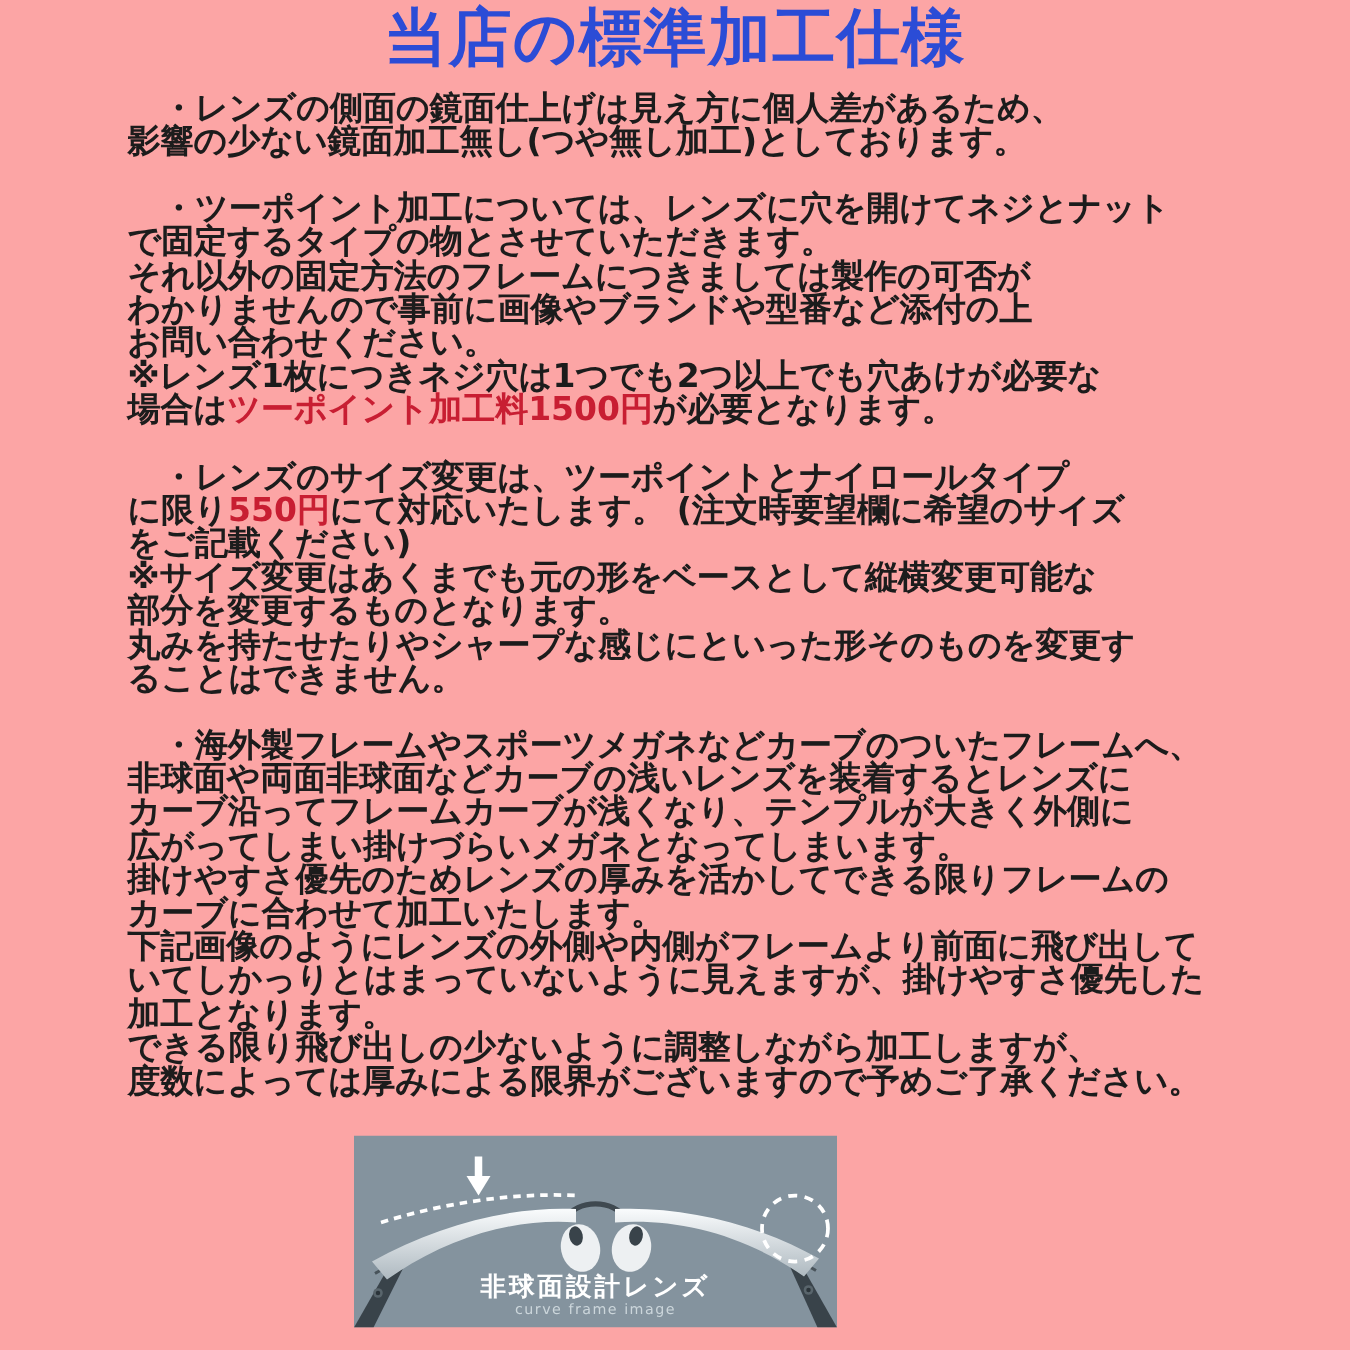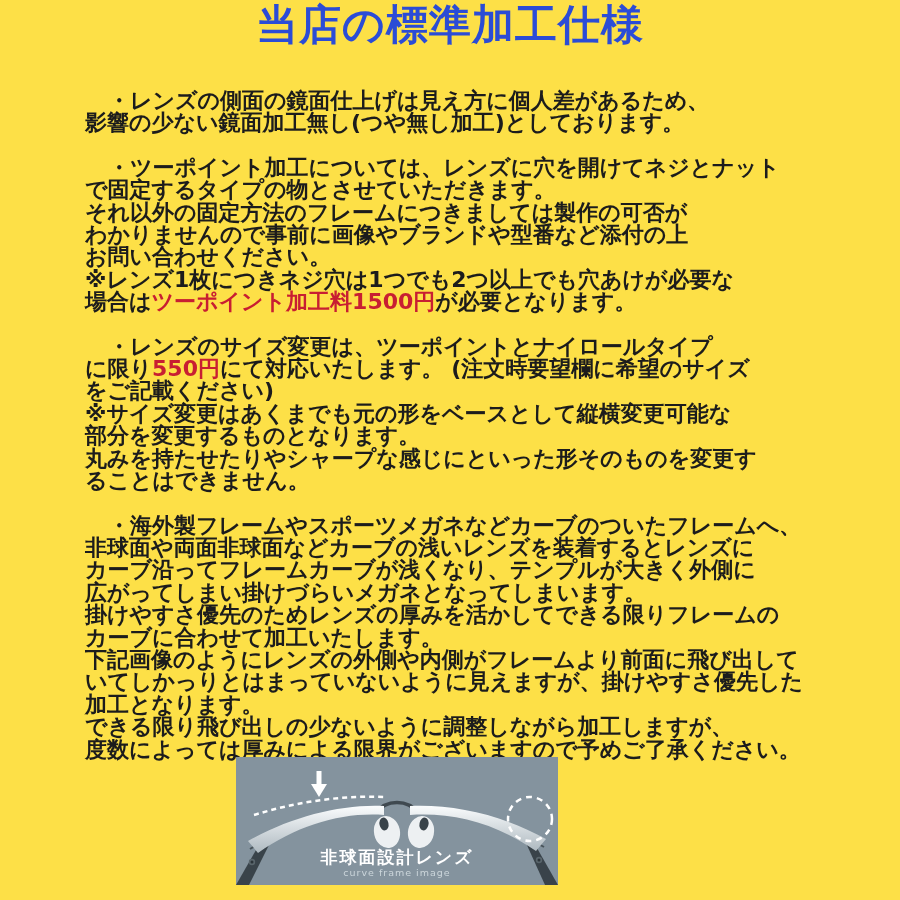--- a/index.html
+++ b/index.html
@@ -1,20 +1,20 @@
 <!DOCTYPE html>
 <html style="--title-color: #2b4cd6; --highlight-color: #c81e32; --body-color: #1c1c1c; --figure-bg: #84939e;"><head>
 <meta charset="utf-8">
 <style>
   html, body { margin: 0; padding: 0; background: #ffffff; }
   .page {
     position: relative;
     width: 900px;
     height: 900px;
-    background: #fde047;
+    background: #fca5a5;
     overflow: hidden;
     font-family: "DejaVu Sans", "Liberation Sans", sans-serif;
   }
   .title {
     margin: 0;
     padding-top: 1px;
     text-align: center;
     font-size: 42px;
     line-height: 47px;
     font-weight: bold;
@@ -24,21 +24,20 @@
   .body-text {
     position: absolute;
     left: 85px;
     top: 62px;
     font-size: 22px;
     line-height: 22.4px;
     font-weight: 600;
     color: var(--body-color, #1c1c1c);
     white-space: pre;
     letter-spacing: 0px;
-    margin-top: 28px;
   }
   .para { margin: 0 0 22px 0; }
   .line { white-space: pre; }
   .line.indent { padding-left: 23px; }
   .seg.highlight { color: var(--highlight-color, #c81e32); text-align: center; }
   .figure {
     position: absolute;
     left: 236px;
     top: 757px;
     width: 262px;

